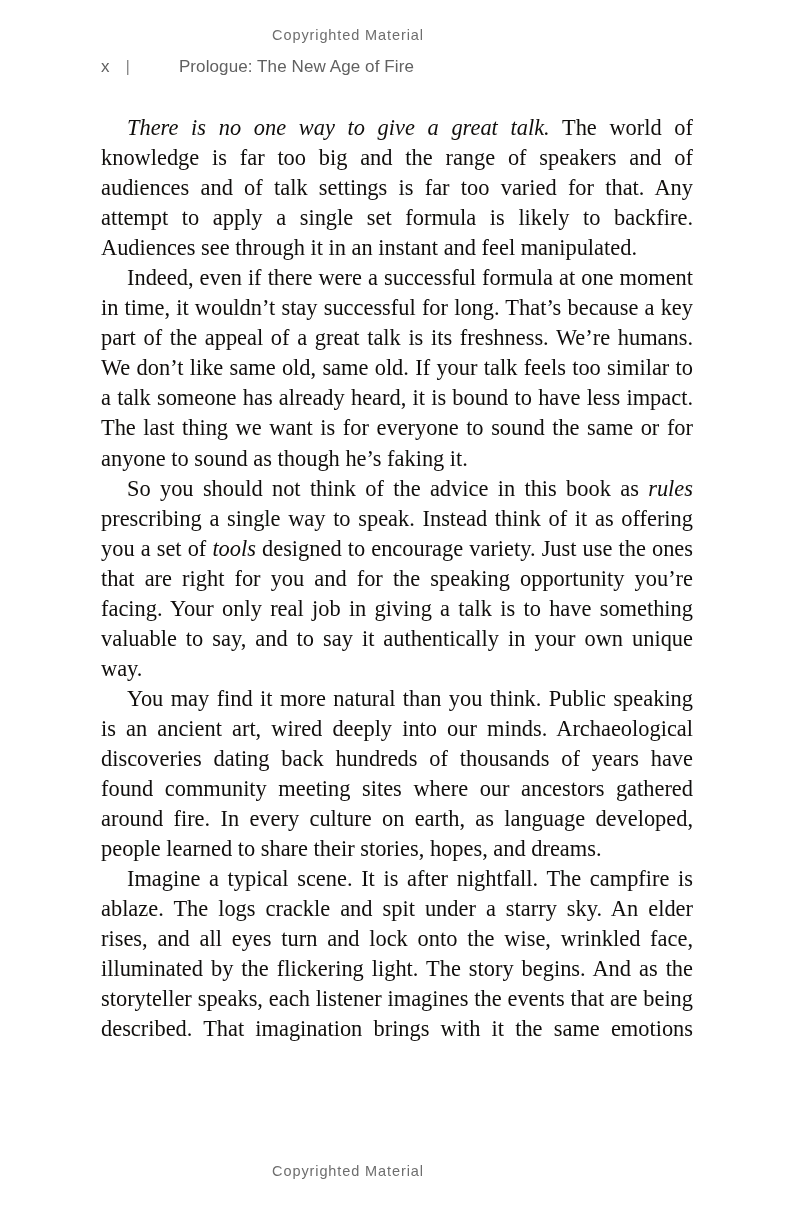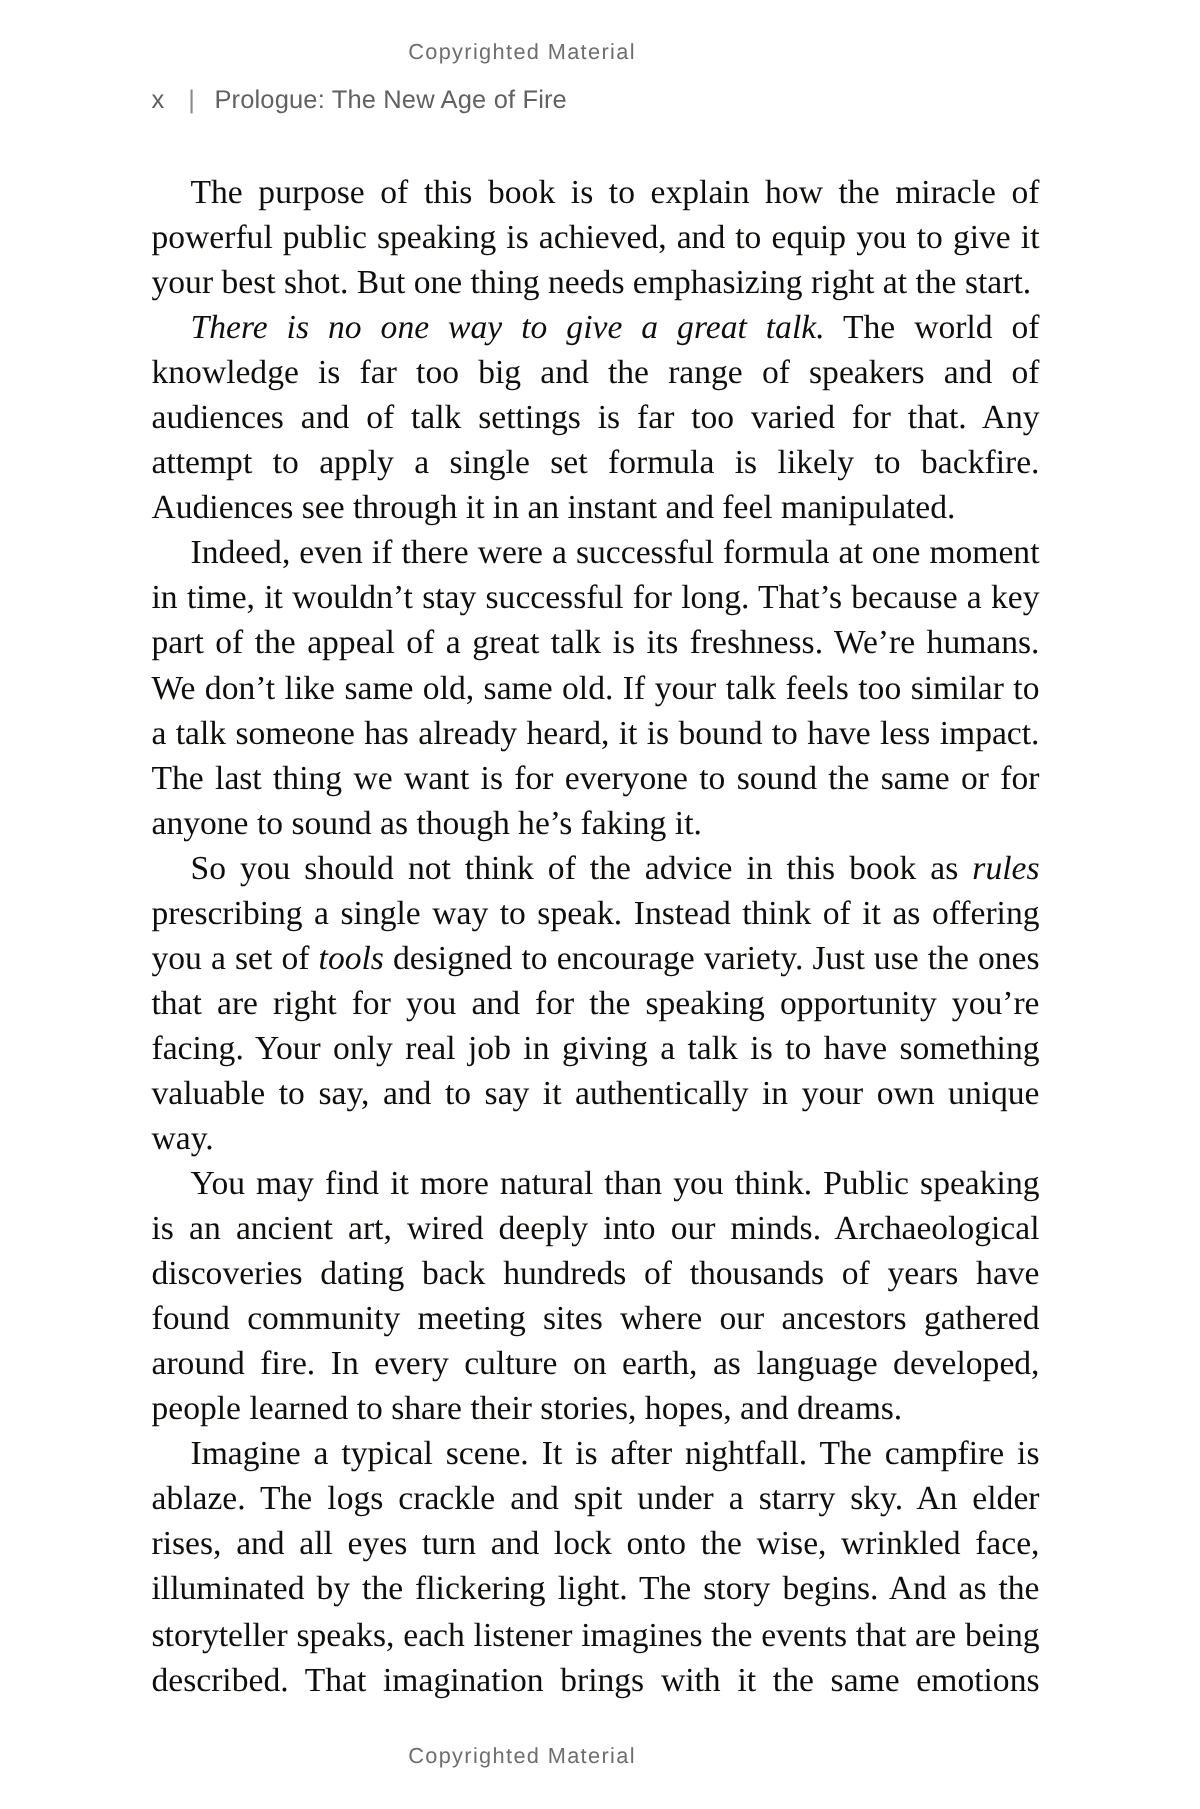--- a/index.html
+++ b/index.html
@@ -43,21 +43,21 @@
     font-size: 17px;
     color: #616161;
     white-space: nowrap;
   }
   .rh-folio { display: inline-block; }
   .rh-sep {
     display: inline-block;
     margin: 0 13px 0 16px;
     color: #8a8a8a;
   }
-  .rh-title { display: inline-block; letter-spacing: 0.1px; }
+  .rh-title { display: inline-block; letter-spacing: 0.1px; margin-left: 36px; }
 
   
   .body-text {
     position: absolute;
     left: 101px;
     top: 113px;
     width: 592px;
     font-family: "Liberation Serif", "DejaVu Serif", serif;
     font-size: 22.4px;
     line-height: 30.05px;
@@ -87,21 +87,20 @@
 
   <div class="watermark watermark-top">Copyrighted Material</div>
 
   <div class="running-head">
     <span class="rh-folio">x</span>
     <span class="rh-sep">|</span>
     <span class="rh-title">Prologue: The New Age of Fire</span>
   </div>
 
   <div class="body-text" id="body-text">
-      <p><span>The purpose of this book is to explain how the miracle of powerful public speaking is achieved, and to equip you to give it your best shot. But one thing needs emphasizing right at the start.</span></p>
       <p><em>There is no one way to give a great talk.</em><span> The world of knowledge is far too big and the range of speakers and of audiences and of talk settings is far too varied for that. Any attempt to apply a single set formula is likely to backfire. Audiences see through it in an instant and feel manipulated.</span></p>
       <p><span>Indeed, even if there were a successful formula at one moment in time, it wouldn’t stay successful for long. That’s because a key part of the appeal of a great talk is its freshness. We’re humans. We don’t like same old, same old. If your talk feels too similar to a talk someone has already heard, it is bound to have less impact. The last thing we want is for everyone to sound the same or for anyone to sound as though he’s faking it.</span></p>
       <p><span>So you should not think of the advice in this book as </span><em>rules</em><span> prescribing a single way to speak. Instead think of it as offering you a set of </span><em>tools</em><span> designed to encourage variety. Just use the ones that are right for you and for the speaking opportunity you’re facing. Your only real job in giving a talk is to have something valuable to say, and to say it authentically in your own unique way.</span></p>
       <p><span>You may find it more natural than you think. Public speaking is an ancient art, wired deeply into our minds. Archaeological discoveries dating back hundreds of thousands of years have found community meeting sites where our ancestors gathered around fire. In every culture on earth, as language developed, people learned to share their stories, hopes, and dreams.</span></p>
       <p class="flush-last"><span>Imagine a typical scene. It is after nightfall. The campfire is ablaze. The logs crackle and spit under a starry sky. An elder rises, and all eyes turn and lock onto the wise, wrinkled face, illuminated by the flickering light. The story begins. And as the storyteller speaks, each listener imagines the events that are being described. That imagination brings with it the same emotions</span></p>
     </div>
 
   <div class="watermark watermark-bottom">Copyrighted Material</div>
 
 </div>

